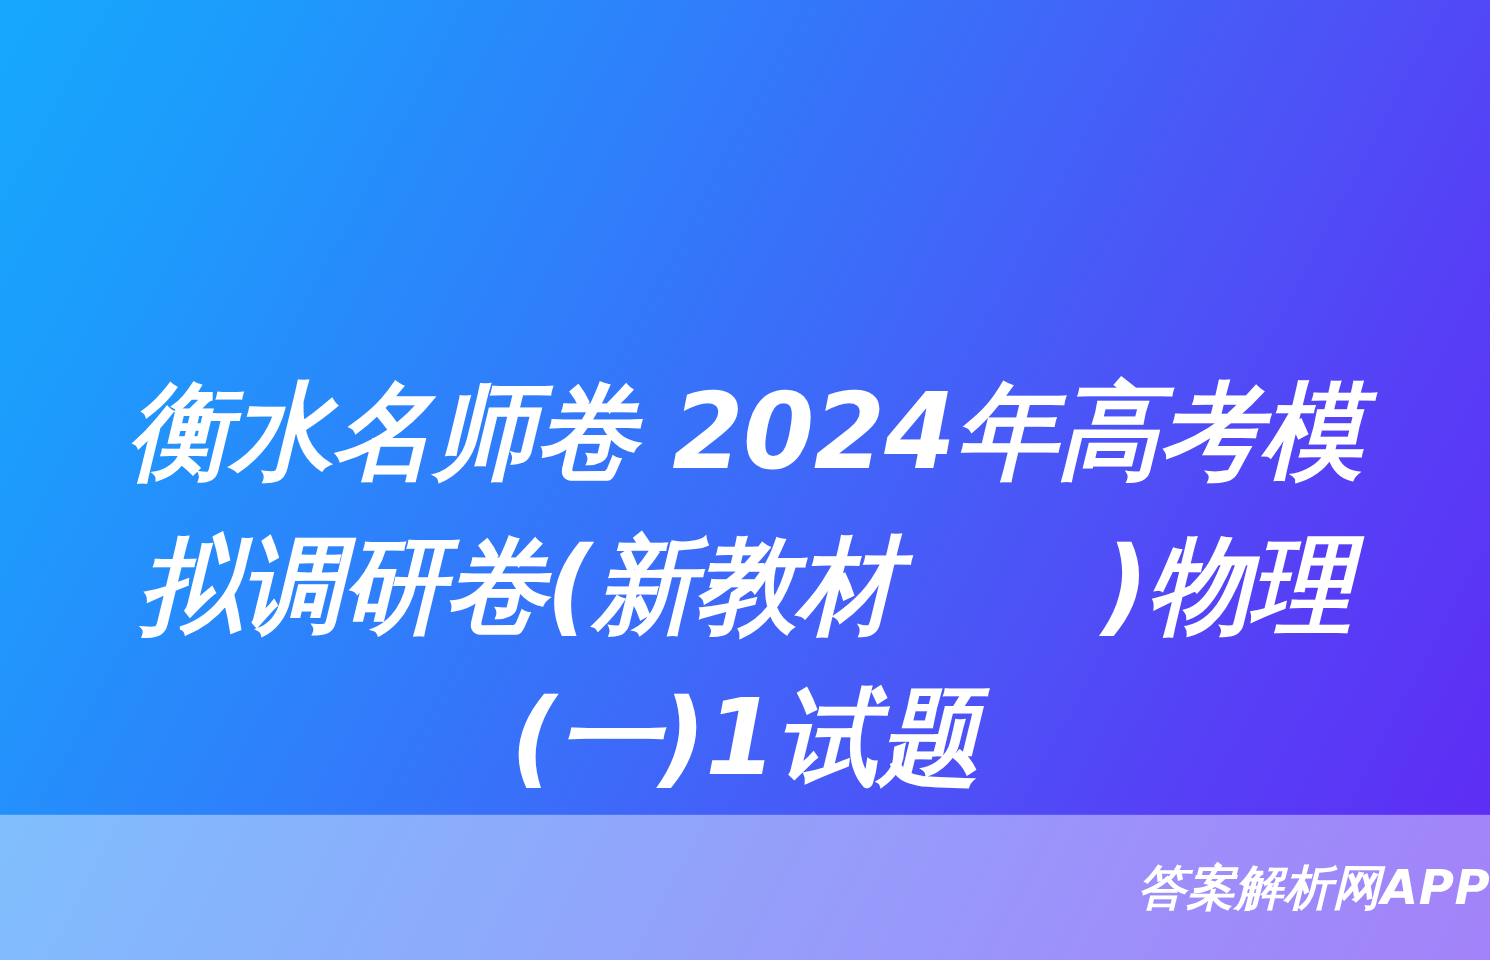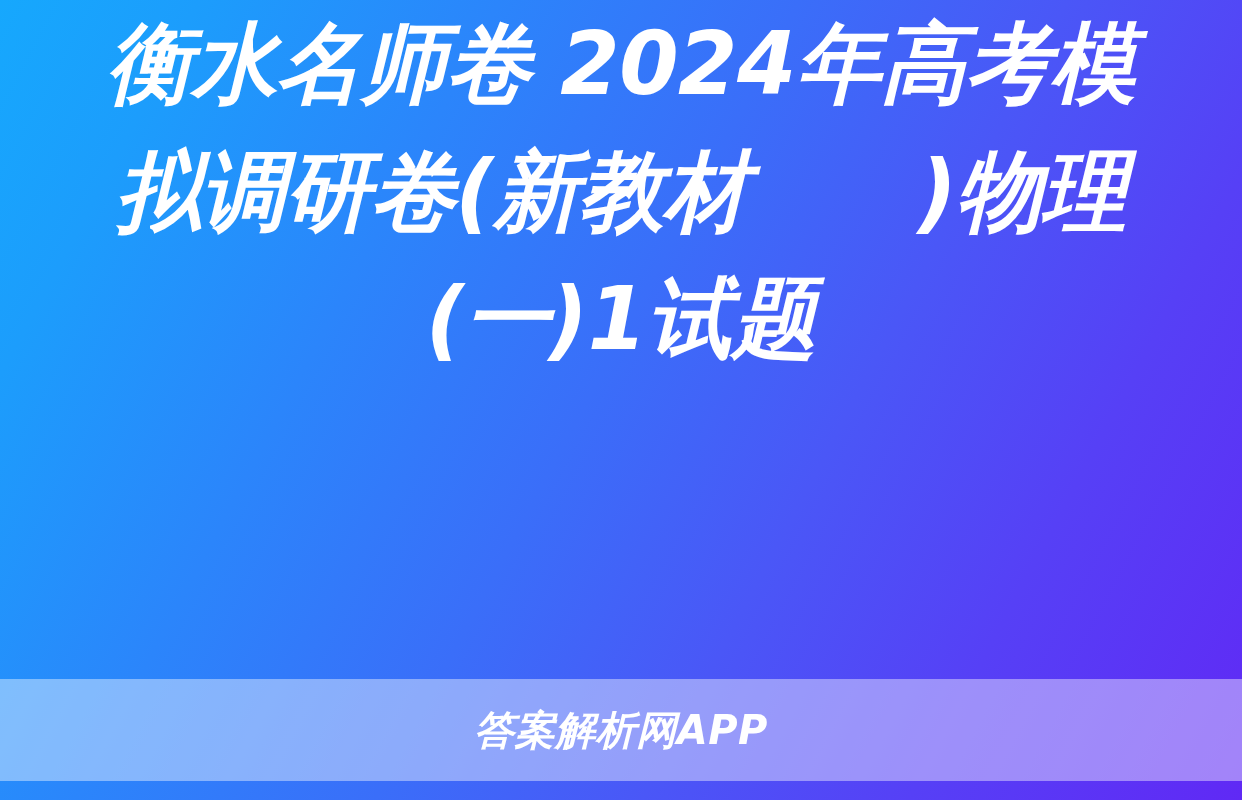--- a/index.html
+++ b/index.html
@@ -40,21 +40,21 @@
 
   
   .hero-region {
     position: absolute;
     left: 0;
     top: 0;
     width: 1242px;
     height: 679px;
     z-index: 2;
     display: flex;
-    align-items: flex-start;
+    align-items: flex-end;
     justify-content: center;
     box-sizing: border-box;
     padding: 0 56px;
   }
 
   .title-block {
     width: 100%;
     text-align: center;
   }
 
@@ -73,26 +73,26 @@
     transform: scaleX(0.97);
     transform-origin: center center;
   }
 
   
   .watermark-band {
     position: absolute;
     left: 0;
     top: 679px;
     width: 1242px;
-    height: 102px;
+    height: 121px;
     z-index: 3;
     background: rgba(255, 255, 255, 0.42);
     display: flex;
     align-items: center;
-    justify-content: center;
+    justify-content: flex-end;
     box-sizing: border-box;
   }
 
   .watermark-text {
     color: #ffffff;
     font-family: "DejaVu Sans", "Liberation Sans", sans-serif;
     font-size: 40px;
     font-weight: 700;
     font-style: italic;
     letter-spacing: 0.5px;

